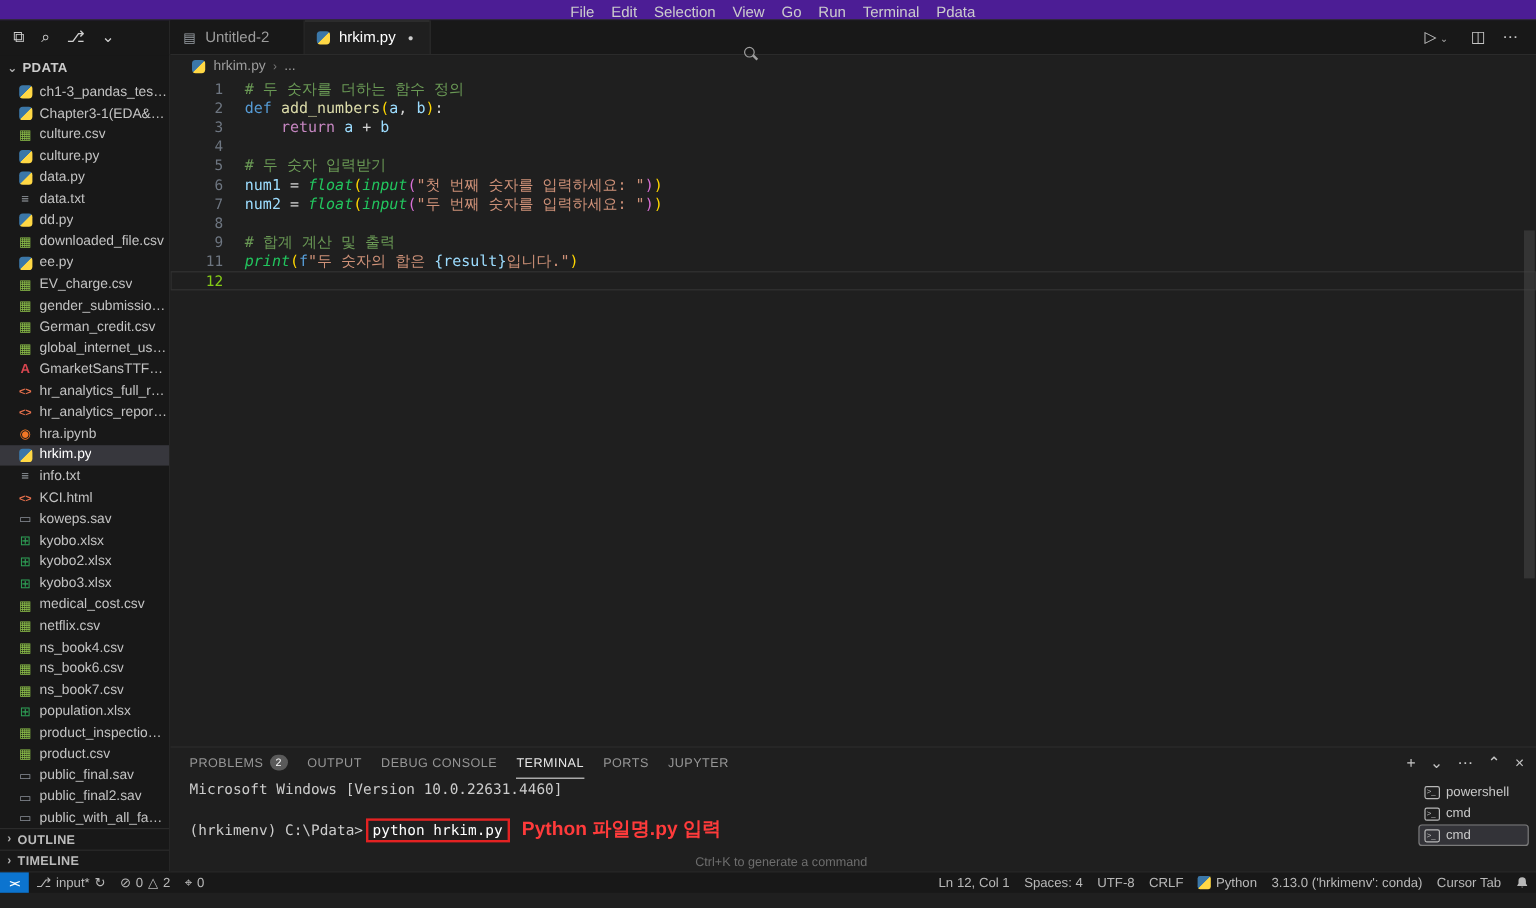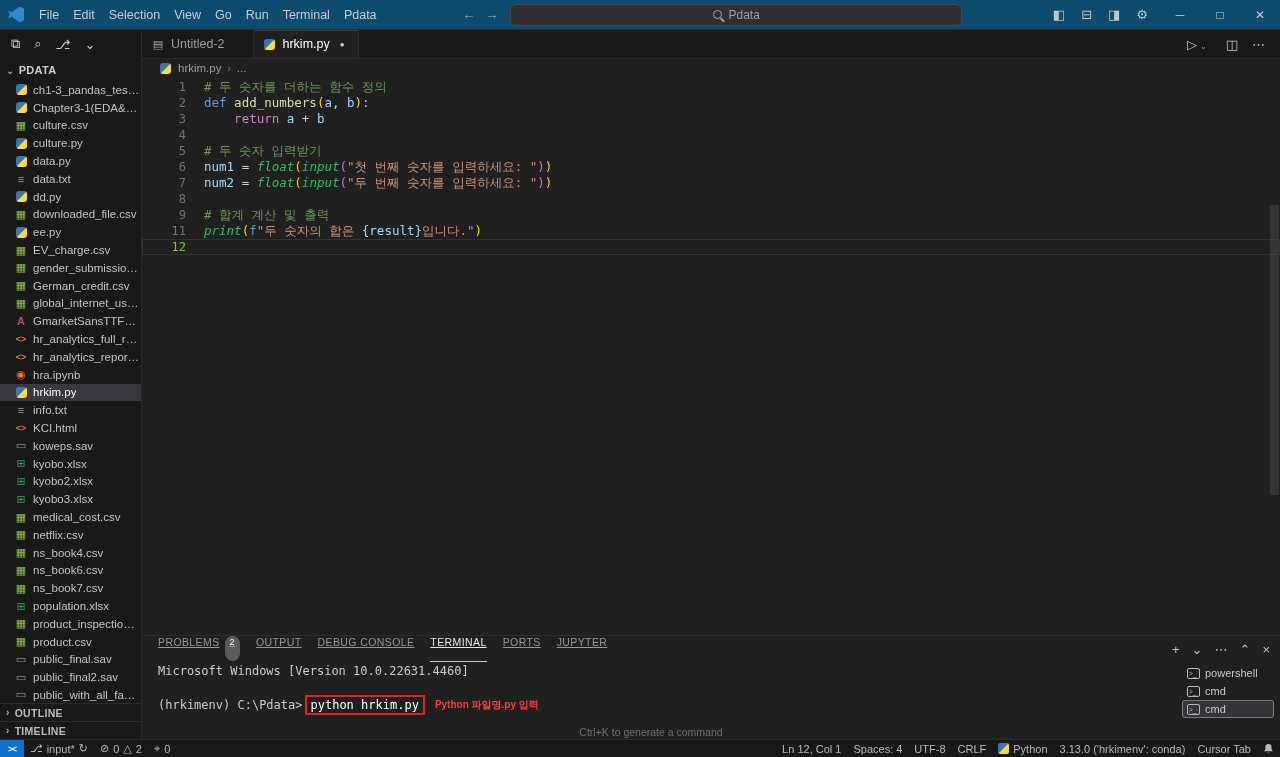--- a/index.html
+++ b/index.html
@@ -1,21 +1,21 @@
 <!DOCTYPE html>
 <html><head>
 <meta charset="utf-8">
 <style>
   *{margin:0;padding:0;box-sizing:border-box;}
   html,body{width:1280px;height:757px;overflow:hidden;background:#1f1f1f;
     font-family:"Liberation Sans","DejaVu Sans",sans-serif;color:#cccccc;}
 
   
-  .titlebar{height:30px;background:#0c4a6e;border-bottom:1px solid #2b2b2b;
-    display:flex;align-items:center;padding-left:8px;font-size:12.5px;}
+  .titlebar{height:17px;background:#4c1d95;border-bottom:1px solid #2b2b2b;
+    display:flex;align-items:center;padding-left:8px;font-size:12.5px;flex-direction:column;}
   .vscode-logo{width:16px;height:16px;margin-right:8px;background:#2f86d2;
     clip-path:polygon(72% 0,100% 12%,100% 88%,72% 100%,22% 62%,8% 74%,0 68%,13% 50%,0 32%,8% 26%,22% 38%);}
   .menu-item{padding:3px 7px;border-radius:4px;color:#cccccc;white-space:nowrap;}
   .tb-spacer{flex:1;}
   .nav-arrows{display:flex;gap:10px;margin-right:12px;color:#b6b6b6;font-size:13px;}
   .searchbox{width:452px;height:22px;background:#2f2f2f;border:1px solid #464646;border-radius:6px;
     display:flex;align-items:center;justify-content:center;gap:7px;color:#9f9f9f;font-size:12px;}
   .search-glyph{width:9px;height:9px;border:1.5px solid #9f9f9f;border-radius:50%;position:relative;display:inline-block;}
   .search-glyph::after{content:"";position:absolute;width:5px;height:1.5px;background:#9f9f9f;
     transform:rotate(45deg);right:-4px;bottom:-2px;}
@@ -81,31 +81,31 @@
   .tk-cm{color:#6a9955;} .tk-kw{color:#569cd6;} .tk-ctrl{color:#c586c0;} .tk-fn{color:#dcdcaa;}
   .tk-bi{color:#22c55e;font-style:italic;} .tk-var{color:#9cdcfe;} .tk-str{color:#ce9178;} .tk-pl{color:#d4d4d4;}
   .tk-b1{color:#ffd700;} .tk-b2{color:#da70d6;}
   .scroll-thumb{position:absolute;right:1px;top:128px;width:9px;height:290px;background:#454545;opacity:.55;}
 
   
   .panel{height:104px;border-top:1px solid #2b2b2b;display:flex;flex-direction:column;}
   .panel-head{height:26px;display:flex;align-items:center;padding:0 10px 0 16px;}
   .panel-tabs{display:flex;height:100%;}
   .panel-tab{font-size:10.5px;letter-spacing:.4px;color:#969696;margin-right:16px;display:inline-flex;
-    gap:5px;height:100%;border-bottom:1px solid transparent;white-space:nowrap;text-decoration:underline;}
+    gap:5px;align-items:center;height:100%;border-bottom:1px solid transparent;white-space:nowrap;}
   .panel-tab.active{color:#e7e7e7;border-bottom-color:#cccccc;}
   .badge{background:#5a5a5a;color:#fff;border-radius:8px;font-size:9px;padding:0 5px;line-height:13px;}
   .panel-actions{margin-left:auto;display:flex;gap:12px;color:#c5c5c5;font-size:13px;}
   .panel-body{flex:1;display:flex;min-height:0;gap:20px;}
   .terminal{flex:1;padding:2px 0 0 16px;font-family:"DejaVu Sans Mono","Liberation Mono",monospace;
     font-size:12px;color:#cccccc;position:relative;min-width:0;}
   .t-line{height:15px;line-height:15px;white-space:pre;}
   .prompt-line{height:22px;line-height:22px;display:flex;align-items:center;}
   .cmd-box{display:inline-block;border:2px solid #e32222;padding:0 4px;margin-left:2px;line-height:16px;color:#ffffff;text-align:center;}
-  .annotation{color:#ff3b3b;font-weight:bold;margin-left:10px;font-size:10px;
+  .annotation{color:#ff3b3b;font-weight:bold;margin-left:10px;font-size:16px;
     font-family:"Liberation Sans","DejaVu Sans",sans-serif;text-align:center;}
   .hint{position:absolute;bottom:1px;left:0;right:0;text-align:center;color:#6e6e6e;font-size:10.5px;
     font-family:"Liberation Sans","DejaVu Sans",sans-serif;}
   .term-list{width:100px;flex:0 0 100px;padding:2px 6px 0 2px;font-size:11px;color:#c9c9c9;}
   .term-row{display:flex;align-items:center;gap:5px;height:18px;padding:0 5px;border-radius:3px;white-space:nowrap;}
   .term-row.selected{background:#333338;outline:1px solid #7a7a7a;outline-offset:-1px;}
   .tico{width:13px;height:11px;flex:0 0 13px;border:1px solid #b8b8b8;border-radius:2px;
     font-size:6.5px;line-height:9px;text-align:left;padding-left:1px;color:#b8b8b8;}
   .tico::before{content:">_";}
 

